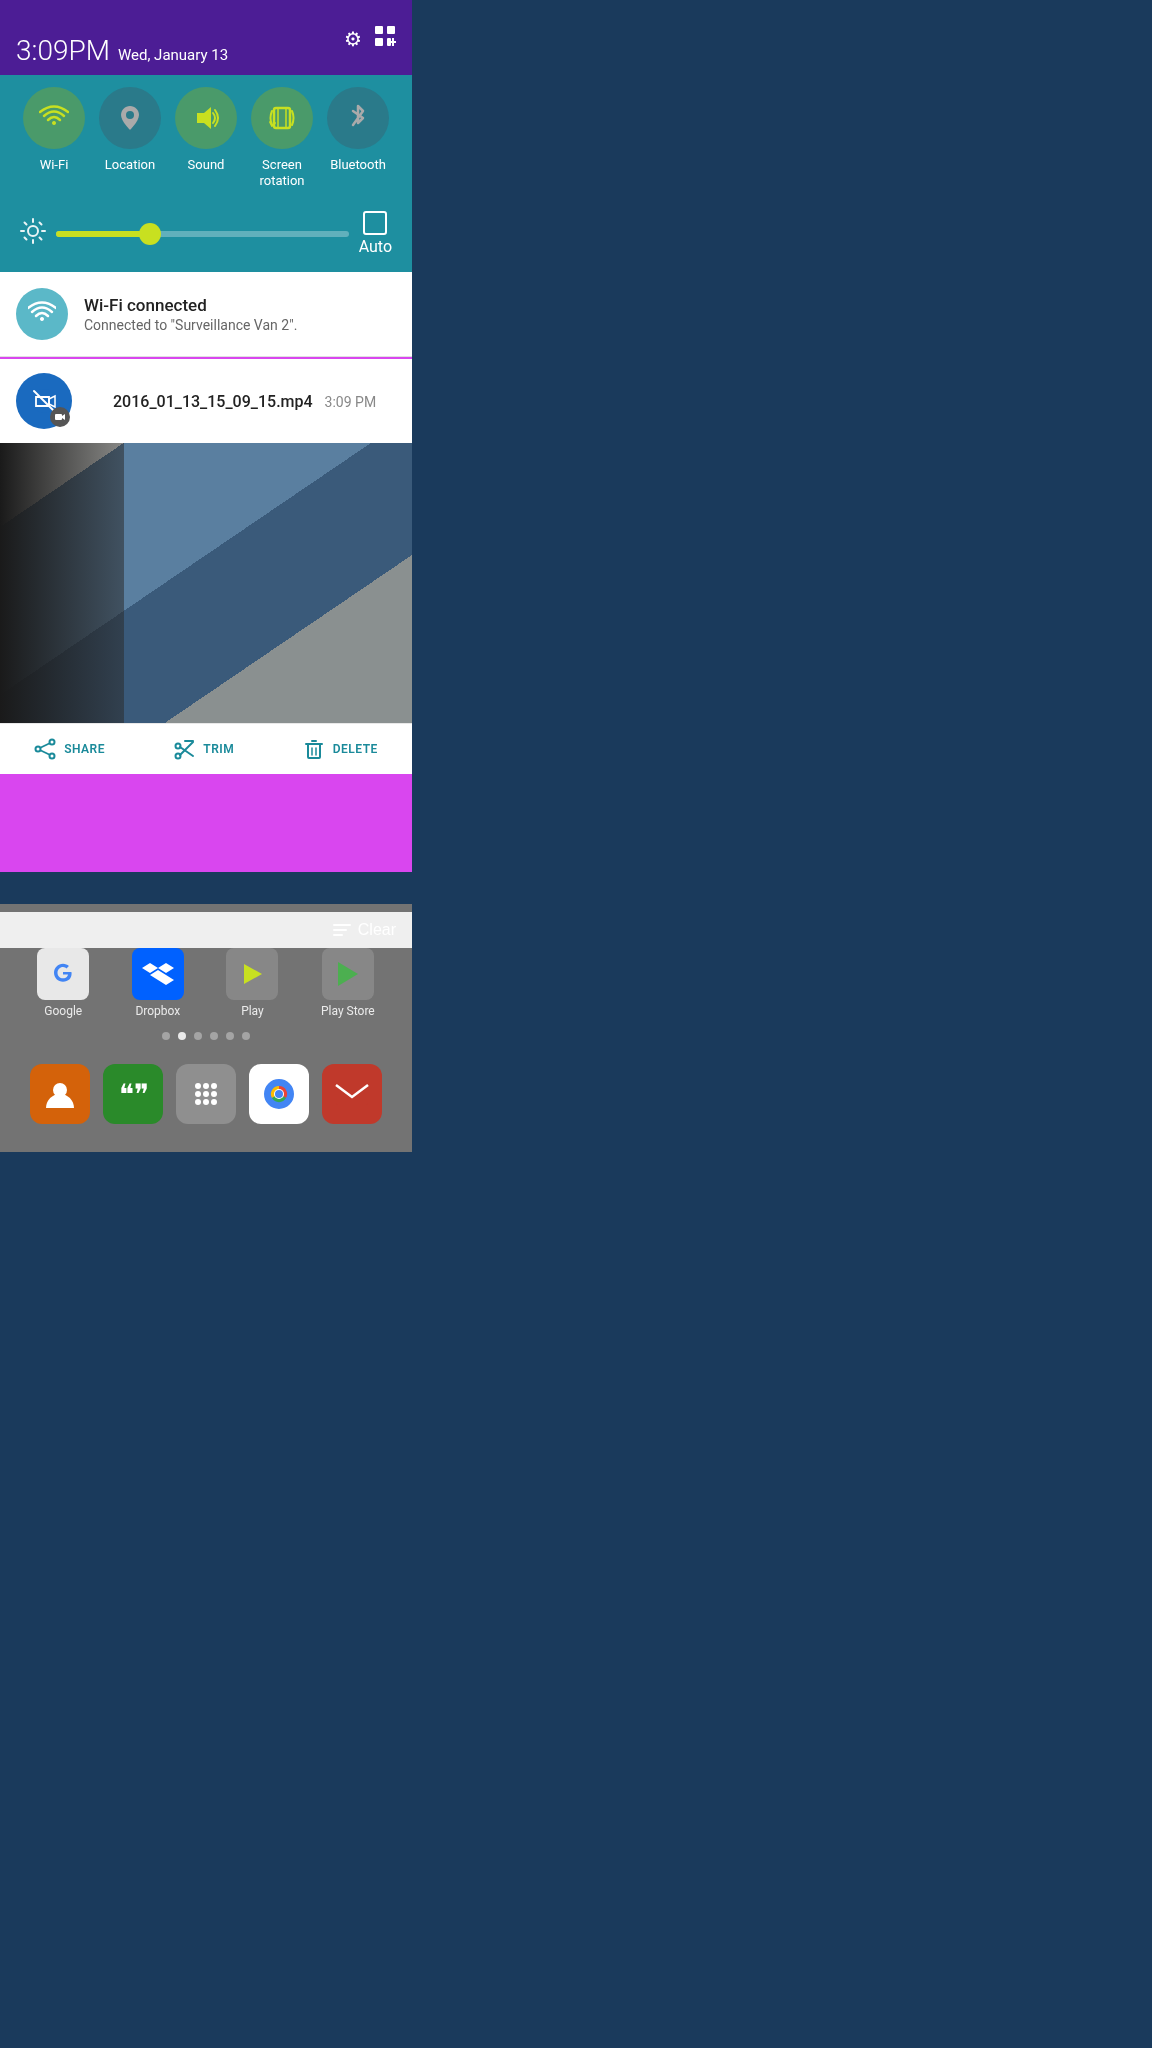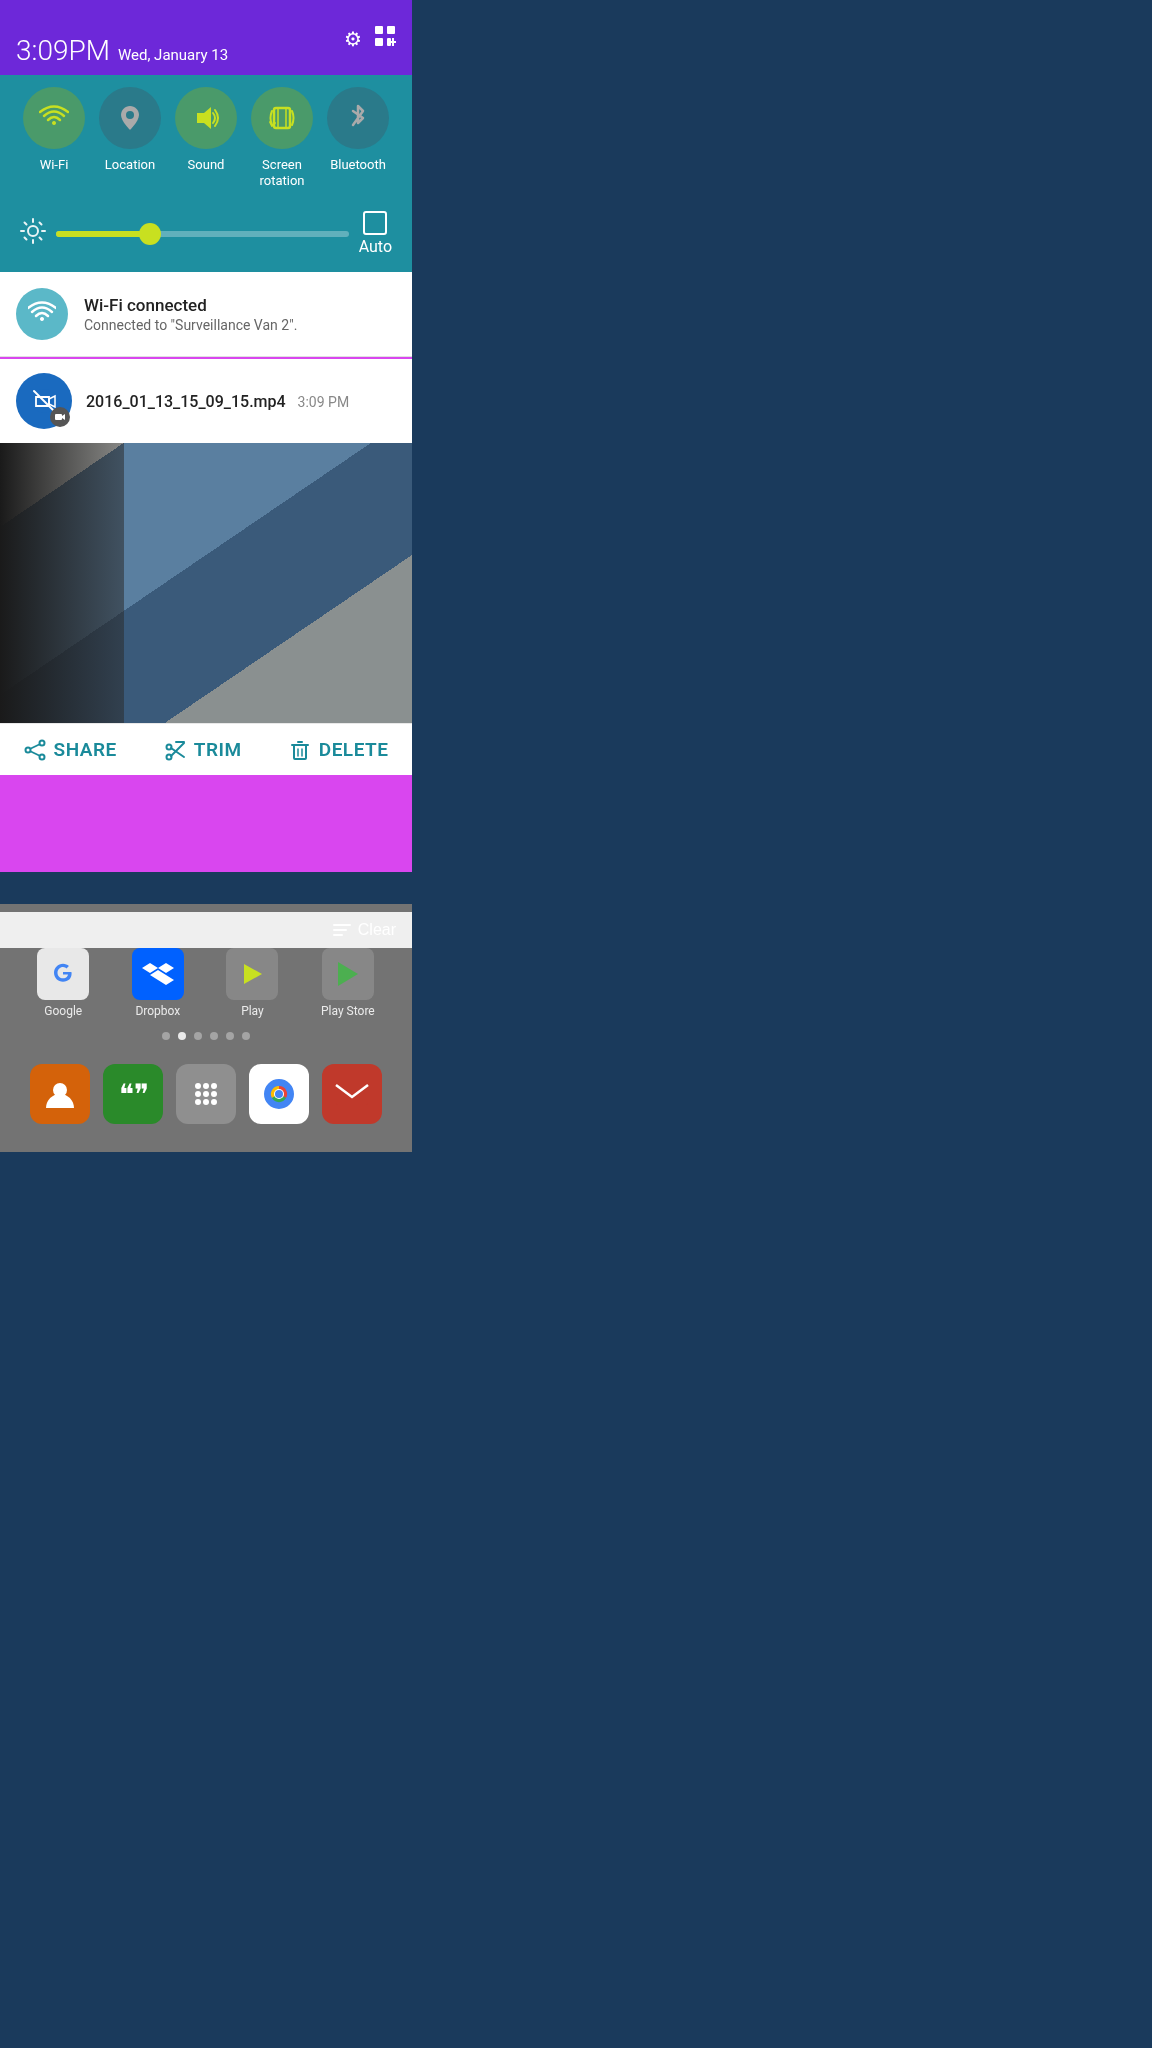--- a/index.html
+++ b/index.html
@@ -7,21 +7,21 @@
       width: 412px;
       min-height: 1024px;
       background: #1a3a5c;
       font-family: 'Roboto', Arial, sans-serif;
       overflow-x: hidden;
       position: relative;
     }
 
     
     .status-bar {
-      background: #6d28d9;
+      background: #4c1d95;
       padding: 10px 16px 8px;
       display: flex;
       justify-content: space-between;
       align-items: center;
     }
     .status-time {
       color: white;
       font-size: 28px;
       font-weight: 300;
     }
@@ -206,20 +206,21 @@
       font-size: 10px;
       color: white;
     }
     .notif-video-info {
       flex: 1;
     }
     .notif-video-filename {
       font-size: 16px;
       font-weight: 500;
       color: #222;
+      margin-left: 27px;
     }
     .notif-video-time {
       font-size: 14px;
       color: #888;
       margin-left: 8px;
     }
 
     
     .video-thumb {
       width: 100%;
@@ -250,21 +251,21 @@
       justify-content: space-around;
       padding: 14px 0;
       background: white;
       border-top: 1px solid #e8e8e8;
     }
     .video-action-btn {
       display: flex;
       align-items: center;
       gap: 8px;
       color: #1a8a9a;
-      font-size: 19px;
+      font-size: 12px;
       font-weight: 600;
       cursor: pointer;
       letter-spacing: 0.5px;
     }
 
     
     .clear-row {
       display: flex;
       justify-content: flex-end;
       padding: 8px 16px;

